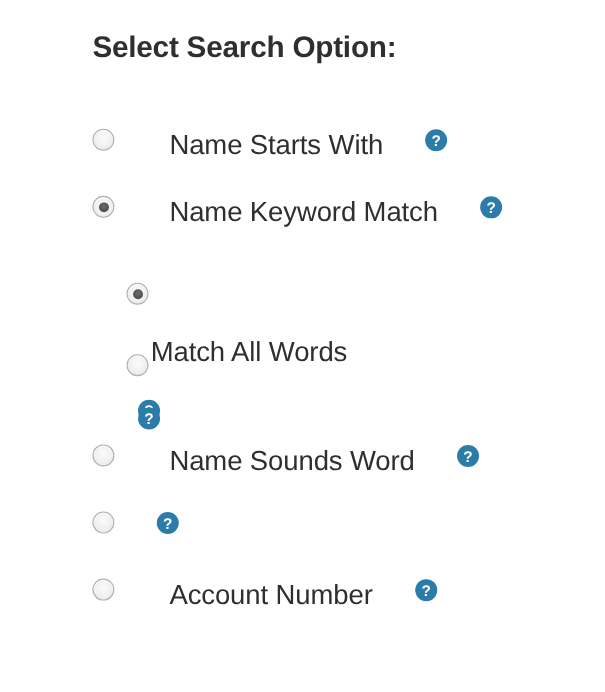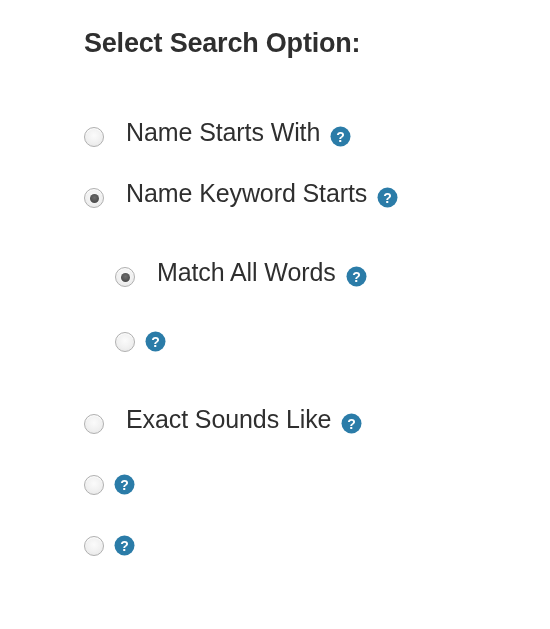--- a/index.html
+++ b/index.html
@@ -38,27 +38,28 @@
   .option-list {
     position: absolute;
     left: 0;
     top: 0;
     width: 550px;
   }
 
   .option-row {
     position: absolute;
     display: flex;
-    align-items: flex-end;
+    align-items: flex-start;
     height: 30px;
     white-space: nowrap;
+    gap: 28px;
   }
 
   .option-row.level-1 { left: 84px; }
-  .option-row.level-2 { left: 115px; }
+  .option-row.level-2 { left: 115px; flex-direction: column; }
 
   
   .radio {
     position: relative;
     width: 20px;
     height: 20px;
     flex: 0 0 20px;
     border-radius: 50%;
     box-sizing: border-box;
     border: 1px solid #b0b0b0;
@@ -116,21 +117,21 @@
         <span class="option-label">Name Starts With</span>
         <span class="help-icon">
           <svg viewBox="0 0 21 21">
             <circle cx="10.5" cy="10.5" r="10" fill="#2b7ca8"></circle>
             <text x="10.5" y="15.6" text-anchor="middle" font-family="&quot;Liberation Sans&quot;, sans-serif" font-size="14" font-weight="bold" fill="#ffffff">?</text>
           </svg>
         </span>
       </div>
       <div class="option-row level-1" style="top: 178px;">
         <span class="radio checked" role="radio" aria-checked="true"></span>
-        <span class="option-label">Name Keyword Starts</span>
+        <span class="option-label">Name Keyword Match</span>
         <span class="help-icon">
           <svg viewBox="0 0 21 21">
             <circle cx="10.5" cy="10.5" r="10" fill="#2b7ca8"></circle>
             <text x="10.5" y="15.6" text-anchor="middle" font-family="&quot;Liberation Sans&quot;, sans-serif" font-size="14" font-weight="bold" fill="#ffffff">?</text>
           </svg>
         </span>
       </div>
       <div class="option-row level-2" style="top: 257px;">
         <span class="radio checked" role="radio" aria-checked="true"></span>
         <span class="option-label">Match All Words</span>
@@ -145,39 +146,40 @@
         <span class="radio" role="radio" aria-checked="false"></span>
         <span class="help-icon">
           <svg viewBox="0 0 21 21">
             <circle cx="10.5" cy="10.5" r="10" fill="#2b7ca8"></circle>
             <text x="10.5" y="15.6" text-anchor="middle" font-family="&quot;Liberation Sans&quot;, sans-serif" font-size="14" font-weight="bold" fill="#ffffff">?</text>
           </svg>
         </span>
       </div>
       <div class="option-row level-1" style="top: 404px;">
         <span class="radio" role="radio" aria-checked="false"></span>
-        <span class="option-label">Exact Sounds Like</span>
+        <span class="option-label">Name Sounds Word</span>
         <span class="help-icon">
           <svg viewBox="0 0 21 21">
             <circle cx="10.5" cy="10.5" r="10" fill="#2b7ca8"></circle>
             <text x="10.5" y="15.6" text-anchor="middle" font-family="&quot;Liberation Sans&quot;, sans-serif" font-size="14" font-weight="bold" fill="#ffffff">?</text>
           </svg>
         </span>
       </div>
       <div class="option-row level-1" style="top: 465px;">
         <span class="radio" role="radio" aria-checked="false"></span>
         <span class="help-icon">
           <svg viewBox="0 0 21 21">
             <circle cx="10.5" cy="10.5" r="10" fill="#2b7ca8"></circle>
             <text x="10.5" y="15.6" text-anchor="middle" font-family="&quot;Liberation Sans&quot;, sans-serif" font-size="14" font-weight="bold" fill="#ffffff">?</text>
           </svg>
         </span>
       </div>
       <div class="option-row level-1" style="top: 526px;">
         <span class="radio" role="radio" aria-checked="false"></span>
+        <span class="option-label">Account Number</span>
         <span class="help-icon">
           <svg viewBox="0 0 21 21">
             <circle cx="10.5" cy="10.5" r="10" fill="#2b7ca8"></circle>
             <text x="10.5" y="15.6" text-anchor="middle" font-family="&quot;Liberation Sans&quot;, sans-serif" font-size="14" font-weight="bold" fill="#ffffff">?</text>
           </svg>
         </span>
       </div>
     </div>
 
 </div>

